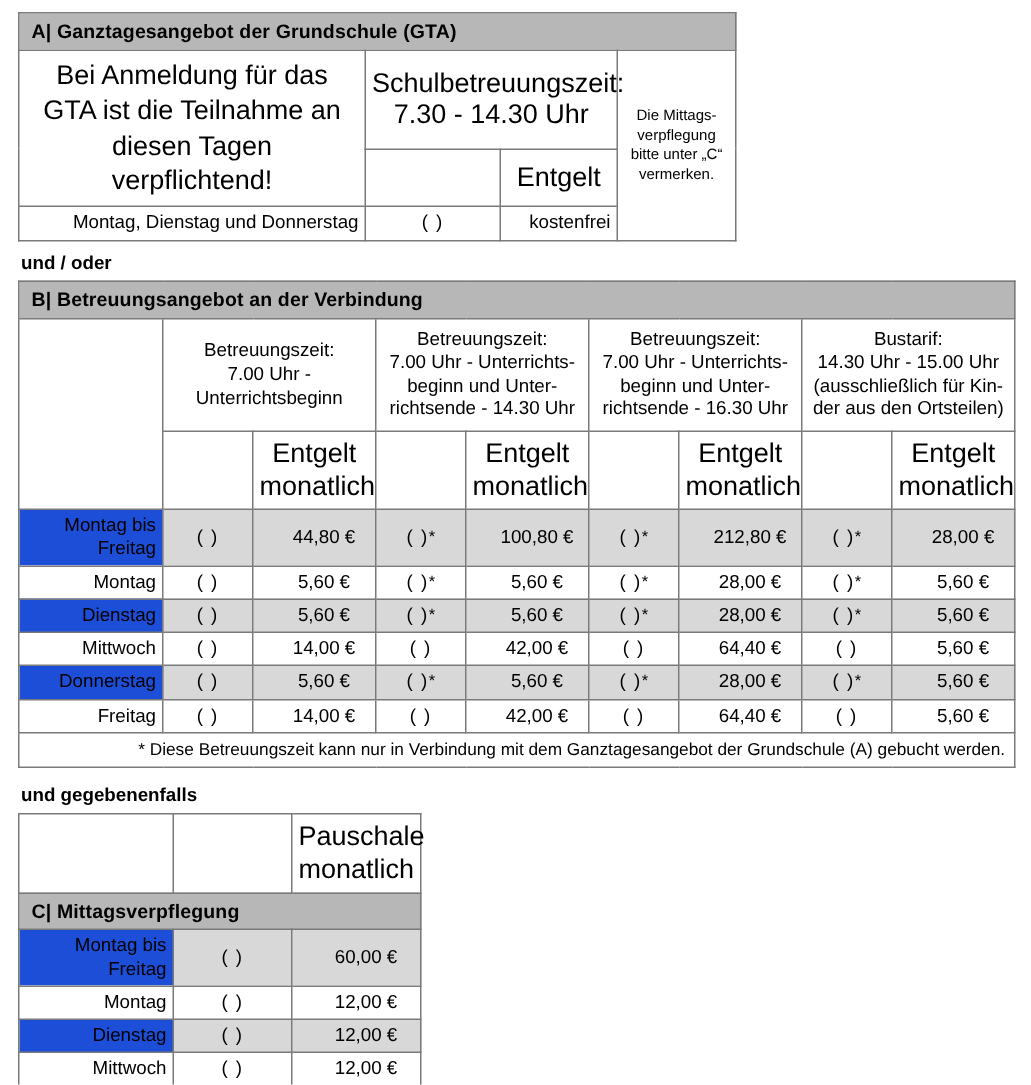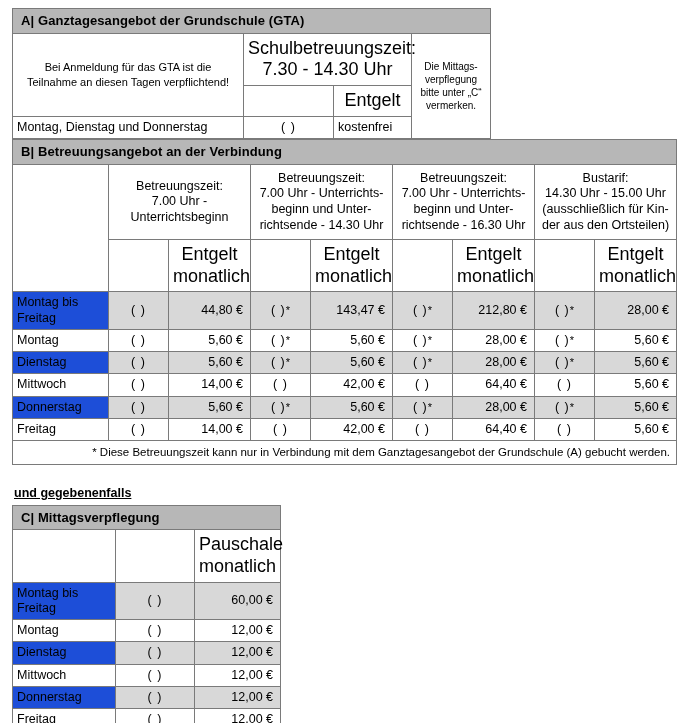--- a/index.html
+++ b/index.html
@@ -42,26 +42,26 @@
     font-weight: bold;
     font-size: 13px;
     text-align: left;
     padding: 4px 6px 4px 8px;
     letter-spacing: .1px;
   }
   .shade td { background: #d8d8d8; }
   .shade .daycell { background: #1d4ed8; }
 
   .daycell {
-    text-align: left;
+    text-align: right;
     font-size: 12.5px;
     padding: 3px 4px;
   }
   .price {
-    text-align: right;
+    text-align: center;
     padding-right: 7px;
     white-space: nowrap;
     padding-left: 20px;
   }
   .box {
     text-align: center;
     white-space: nowrap;
     letter-spacing: 1px;
   }
   .box .star {
@@ -80,38 +80,38 @@
     font-size: 12.5px;
     line-height: 1.25;
     padding: 6px 4px;
     vertical-align: middle;
   }
   .blank { border: 1px solid #7a7a7a; }
 
   
   .tableA { width: 478px; margin: 0; }
   .a-note {
-    font-size: 11px;
+    font-size: 18px;
     line-height: 1.3;
     padding: 5px 8px;
   }
   .a-right {
     font-size: 10px;
     line-height: 1.3;
     padding: 4px 6px;
     vertical-align: middle;
   }
 
   
   .connector {
     font-weight: bold;
     font-size: 12.5px;
     margin: 7px 0 5px 2px;
   }
-  .connector.second { margin-top: 21px; text-decoration: underline; }
+  .connector.second { margin-top: 11px; }
 
   
   .tableB { width: 664px; }
   .footnote td {
     text-align: right;
     font-size: 11.5px;
     padding: 4px 6px 4px 7px;
     line-height: 1.25;
   }
 
@@ -144,20 +144,21 @@
         <td class="hdr-sub">Entgelt</td>
       </tr>
       <tr>
         <td class="daycell">Montag, Dienstag und Donnerstag</td>
         <td class="box">(   )</td>
         <td class="daycell">kostenfrei</td>
       </tr>
     </tbody>
   </table>
 
+  <div class="connector">und / oder</div>
 
   <table class="tableB">
     <colgroup>
       <col style="width:96px">
       <col style="width:60px">
         <col style="width:82px">
       <col style="width:60px">
         <col style="width:82px">
       <col style="width:60px">
         <col style="width:82px">
@@ -183,21 +184,21 @@
           <td class="blank"></td>
           <td class="hdr-sub">Entgelt<br>monatlich</td>
           <td class="blank"></td>
           <td class="hdr-sub">Entgelt<br>monatlich</td>
         </tr>
     <tr class="shade">
           <td class="daycell">Montag bis<br>Freitag</td>
           <td class="box">(   )</td>
           <td class="price">44,80 €</td>
           <td class="box">(   )<span class="star">*</span></td>
-          <td class="price">143,47 €</td>
+          <td class="price">100,80 €</td>
           <td class="box">(   )<span class="star">*</span></td>
           <td class="price">212,80 €</td>
           <td class="box">(   )<span class="star">*</span></td>
           <td class="price">28,00 €</td>
         </tr>
         <tr>
           <td class="daycell">Montag</td>
           <td class="box">(   )</td>
           <td class="price">5,60 €</td>
           <td class="box">(   )<span class="star">*</span></td>
@@ -260,27 +261,27 @@
   <div class="connector second">und gegebenenfalls</div>
 
   <table class="tableC">
     <colgroup>
       <col style="width:103px">
       <col style="width:79px">
       <col style="width:86px">
     </colgroup>
     <tbody id="section-c-body">
       <tr>
-        <td class="band" colspan="3">C| Mittagsverpflegung</td>
-      </tr>
-      <tr>
         <td class="blank"></td>
         <td class="blank"></td>
         <td class="hdr-sub">Pauschale<br>monatlich</td>
       </tr>
+      <tr>
+        <td class="band" colspan="3">C| Mittagsverpflegung</td>
+      </tr>
     <tr class="shade">
           <td class="daycell">Montag bis<br>Freitag</td>
           <td class="box">(   )</td>
           <td class="price">60,00 €</td>
         </tr>
         <tr>
           <td class="daycell">Montag</td>
           <td class="box">(   )</td>
           <td class="price">12,00 €</td>
         </tr>

